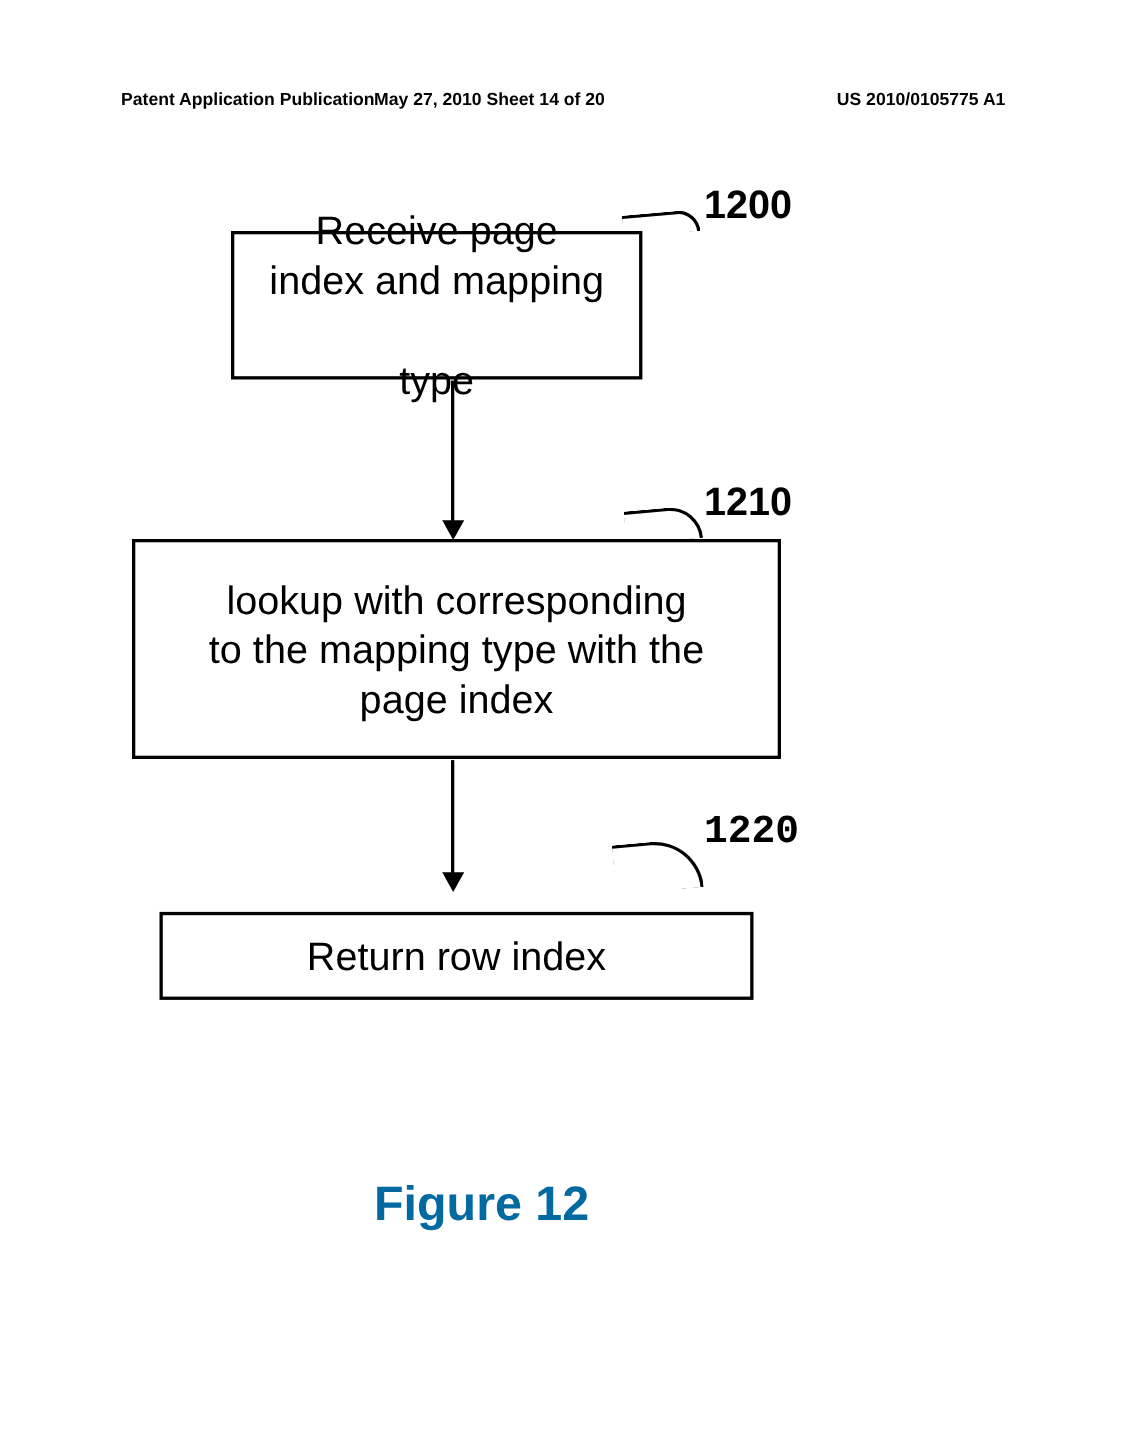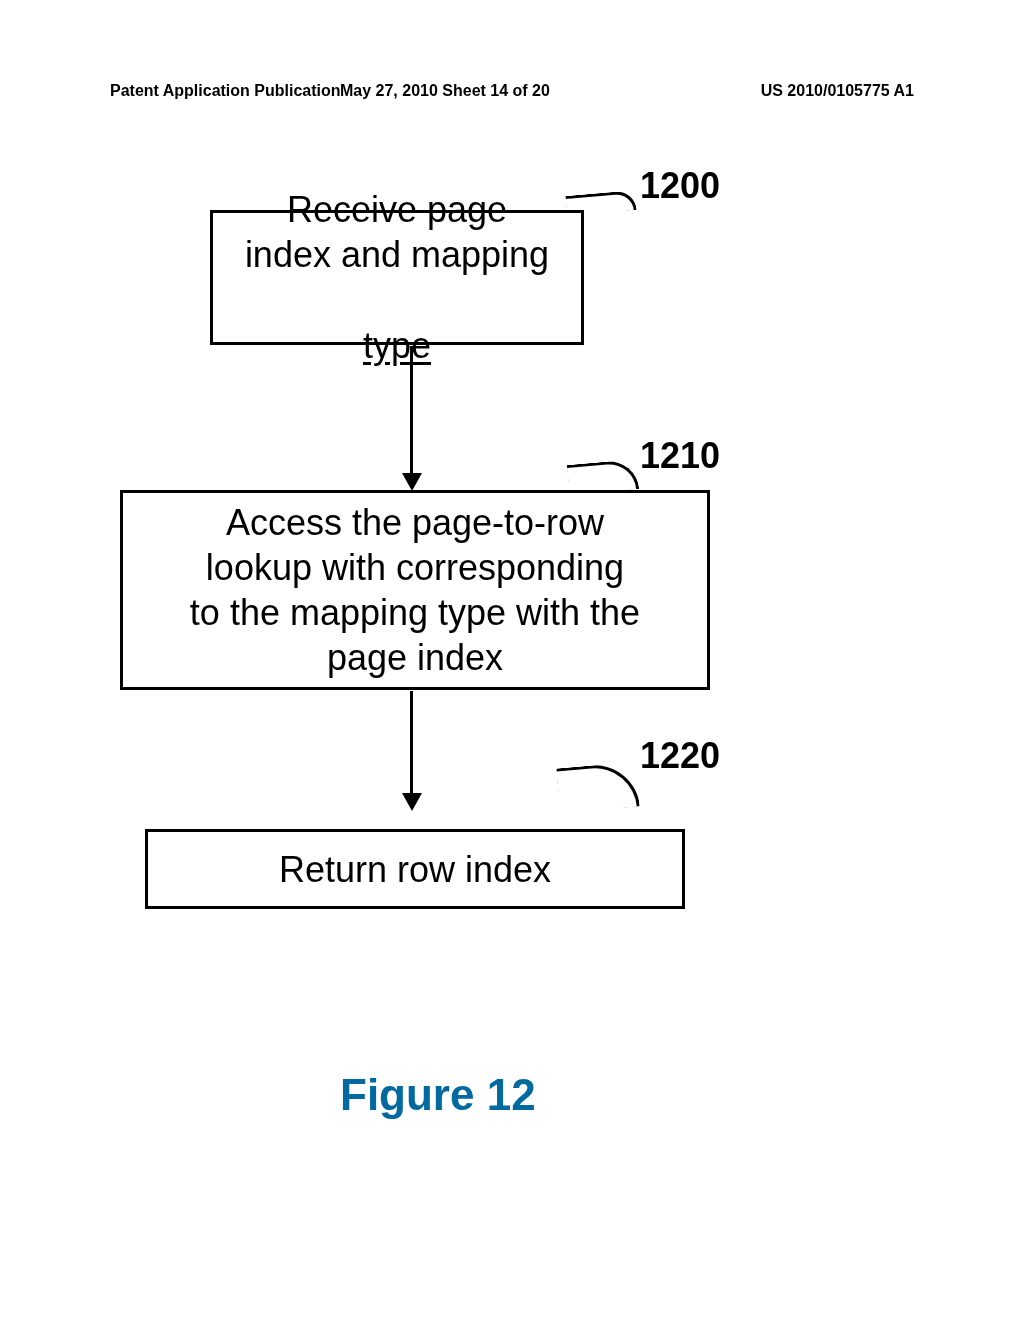--- a/index.html
+++ b/index.html
@@ -44,21 +44,20 @@
     line-height: 1.25;
     color: #000;
   }
   .box-1 {
     left: 210px;
     top: 50px;
     width: 374px;
     height: 135px;
   }
   .box-1 .underline {
-    text-decoration: underline;
     text-underline-offset: 4px;
     margin-top: 46px;
   }
   .box-2 {
     left: 120px;
     top: 330px;
     width: 590px;
     height: 200px;
   }
   .box-3 {
@@ -70,21 +69,21 @@
     margin-top: 19px;
   }
   .ref {
     position: absolute;
     font-size: 36px;
     font-weight: bold;
     color: #000;
   }
   .ref-1 { left: 640px; top: 5px; }
   .ref-2 { left: 640px; top: 275px; }
-  .ref-3 { left: 640px; top: 575px; }
+  .ref-3 { left: 640px; top: 575px; font-family: Liberation Mono, monospace; }
   .callout {
     position: absolute;
     border: 3px solid #000;
     border-bottom: none;
     border-left: none;
     border-radius: 0 60% 0 0;
   }
   .callout-1 {
     left: 566px;
     top: 33px;
@@ -160,21 +159,20 @@
     <div>index and mapping</div>
     <div class="underline">type</div>
   </div>
 
   <div class="arrow-line arrow-1"></div>
   <div class="arrowhead arrowhead-1"></div>
 
   <div class="ref ref-2">1210</div>
   <div class="callout callout-2"></div>
   <div class="box box-2">
-    <div>Access the page-to-row</div>
     <div>lookup with corresponding</div>
     <div>to the mapping type with the</div>
     <div>page index</div>
   </div>
 
   <div class="arrow-line arrow-2"></div>
   <div class="arrowhead arrowhead-2"></div>
 
   <div class="ref ref-3">1220</div>
   <div class="callout callout-3"></div>

